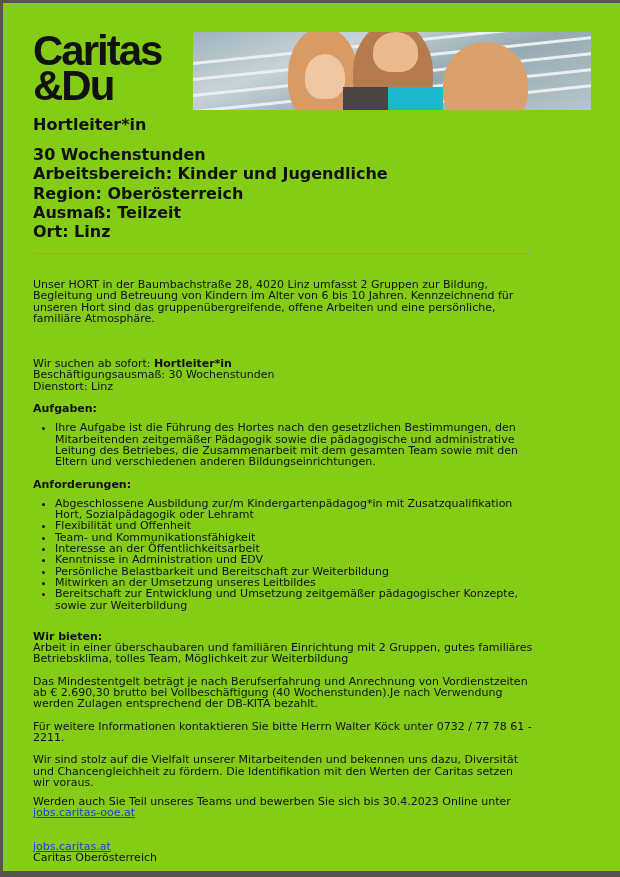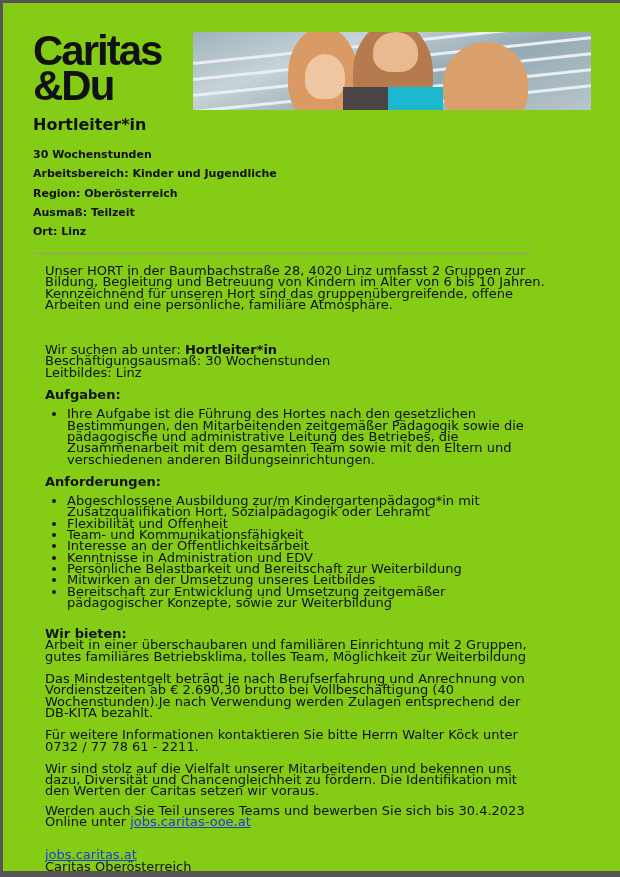--- a/index.html
+++ b/index.html
@@ -40,29 +40,29 @@
     }
     .hero .face {
       position: absolute; border-radius: 50% 50% 40% 40%;
     }
     .title {
       position: absolute; left: 30px; top: 112px;
       font-size: 16px; font-weight: bold; color: #111; margin: 0;
     }
     .meta {
       position: absolute; left: 30px; top: 142px;
-      font-size: 11px; font-weight: bold; color: #111; line-height: 19.3px;
+      font-size: 16px; font-weight: bold; color: #111; line-height: 19.3px;
     }
     .rule {
       position: absolute; left: 30px; top: 250px;
       width: 498px; height: 1px; background: #999;
     }
     .body {
-      position: absolute; left: 30px; top: 262px; width: 500px;
-      font-size: 13px; line-height: 11.3px; color: #111; margin-left: 12px;
+      position: absolute; left: 30px; top: 276px; width: 500px;
+      font-size: 11px; line-height: 11.3px; color: #111;
     }
     .body p { margin: 0; }
     .body ul { margin: 0; padding-left: 22px; }
     .body li { margin: 0; }
     .b { font-weight: bold; }
     a { color: #1a3fd8; text-decoration: underline; }
   </style>
 </head>
 <body>
 
@@ -96,23 +96,23 @@
     <div>Ausmaß: Teilzeit</div>
     <div>Ort: Linz</div>
   </div>
 
   <div class="rule"></div>
 
   <div class="body">
     <p>Unser HORT in der Baumbachstraße 28, 4020 Linz umfasst 2 Gruppen zur Bildung, Begleitung und Betreuung von Kindern im Alter von 6 bis 10 Jahren. Kennzeichnend für unseren Hort sind das gruppenübergreifende, offene Arbeiten und eine persönliche, familiäre Atmosphäre.</p>
 
     <div style="height:34px"></div>
-    <p><span>Wir suchen ab unter: </span><span class="b">Hortleiter*in</span></p>
+    <p><span>Wir suchen ab sofort: </span><span class="b">Hortleiter*in</span></p>
     <p>Beschäftigungsausmaß: 30 Wochenstunden</p>
-    <p>Leitbildes: Linz</p>
+    <p>Dienstort: Linz</p>
 
     <div style="height:11px"></div>
     <p class="b">Aufgaben:</p>
     <div style="height:8px"></div>
     <ul>
       <li>Ihre Aufgabe ist die Führung des Hortes nach den gesetzlichen Bestimmungen, den Mitarbeitenden zeitgemäßer Pädagogik sowie die pädagogische und administrative Leitung des Betriebes, die Zusammenarbeit mit dem gesamten Team sowie mit den Eltern und verschiedenen anderen Bildungseinrichtungen.</li>
     </ul>
 
     <div style="height:11px"></div>
     <p class="b">Anforderungen:</p>

